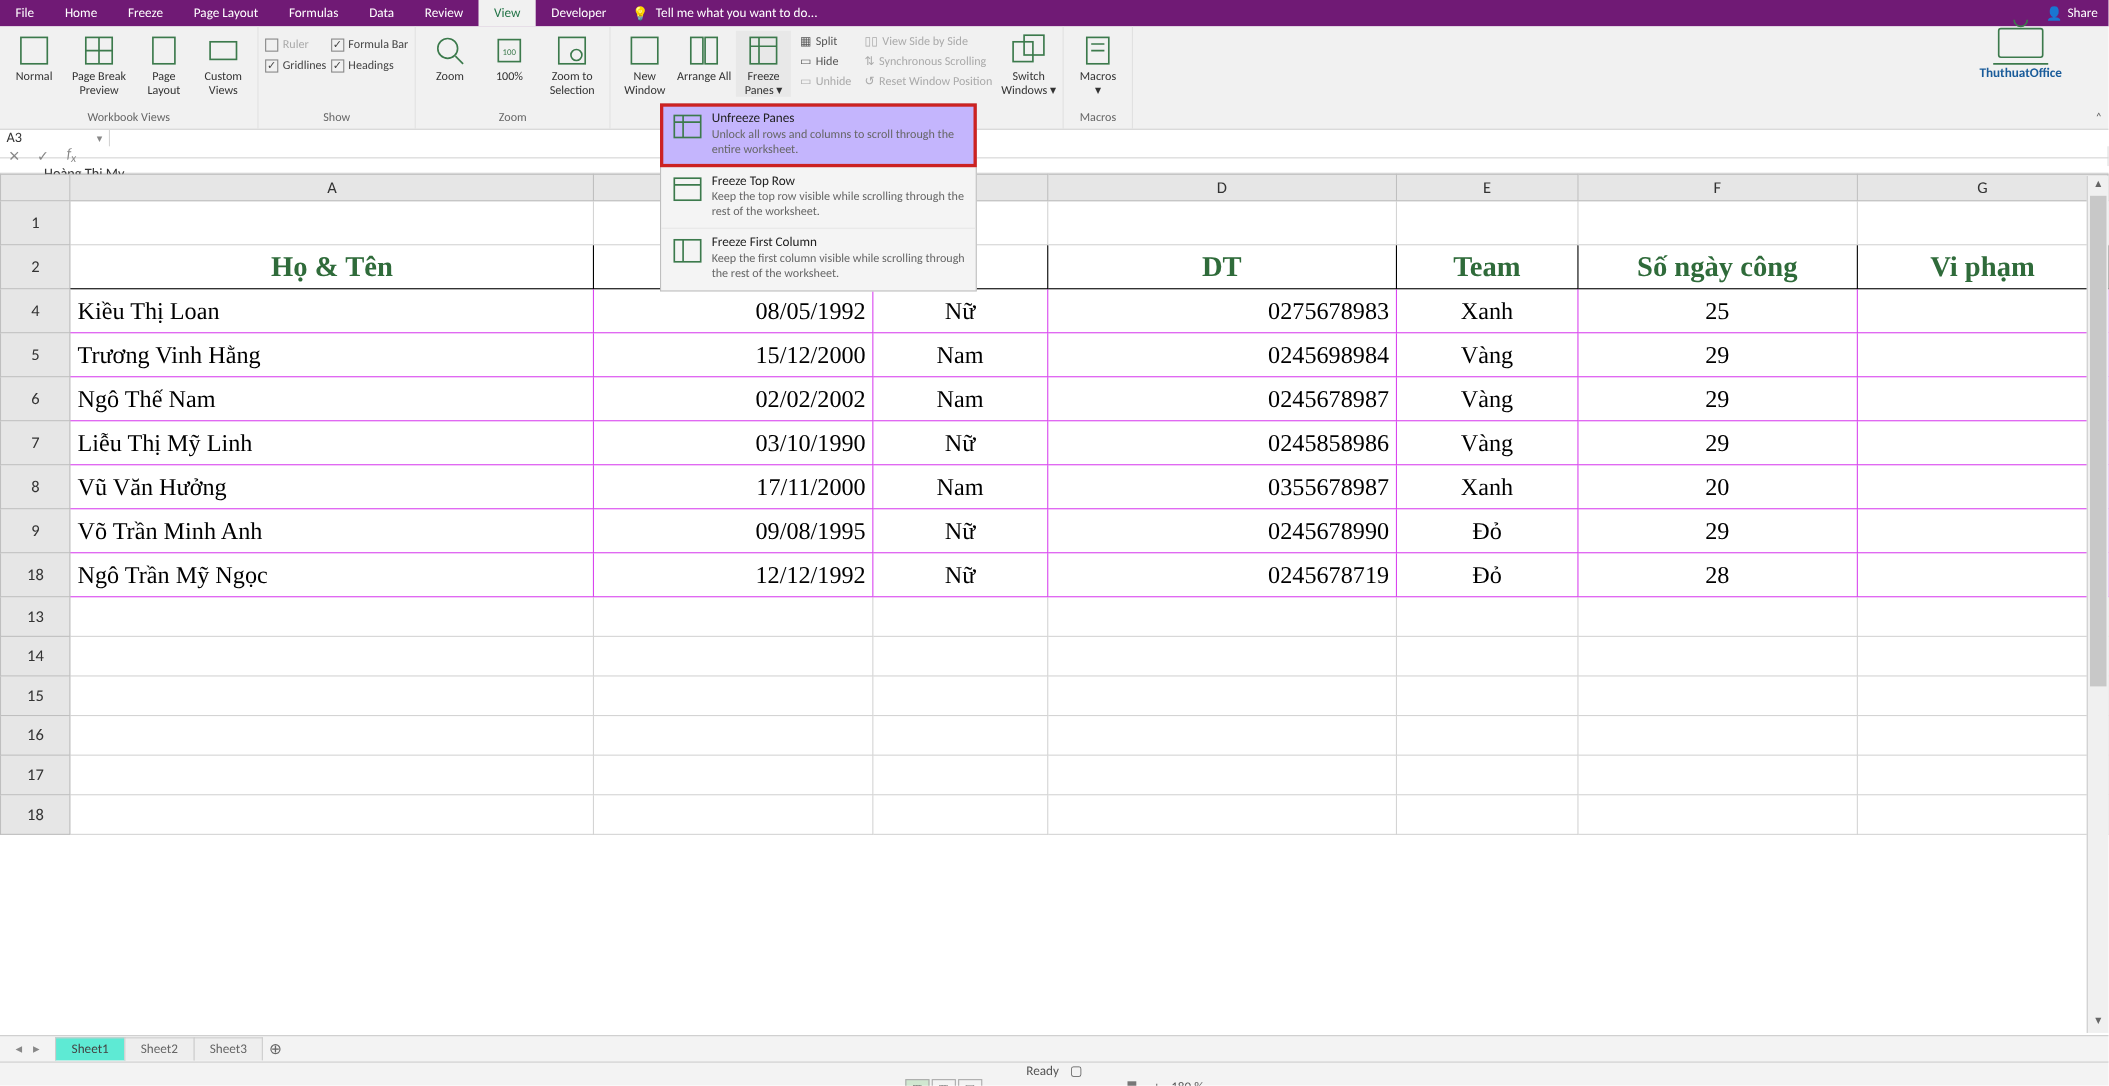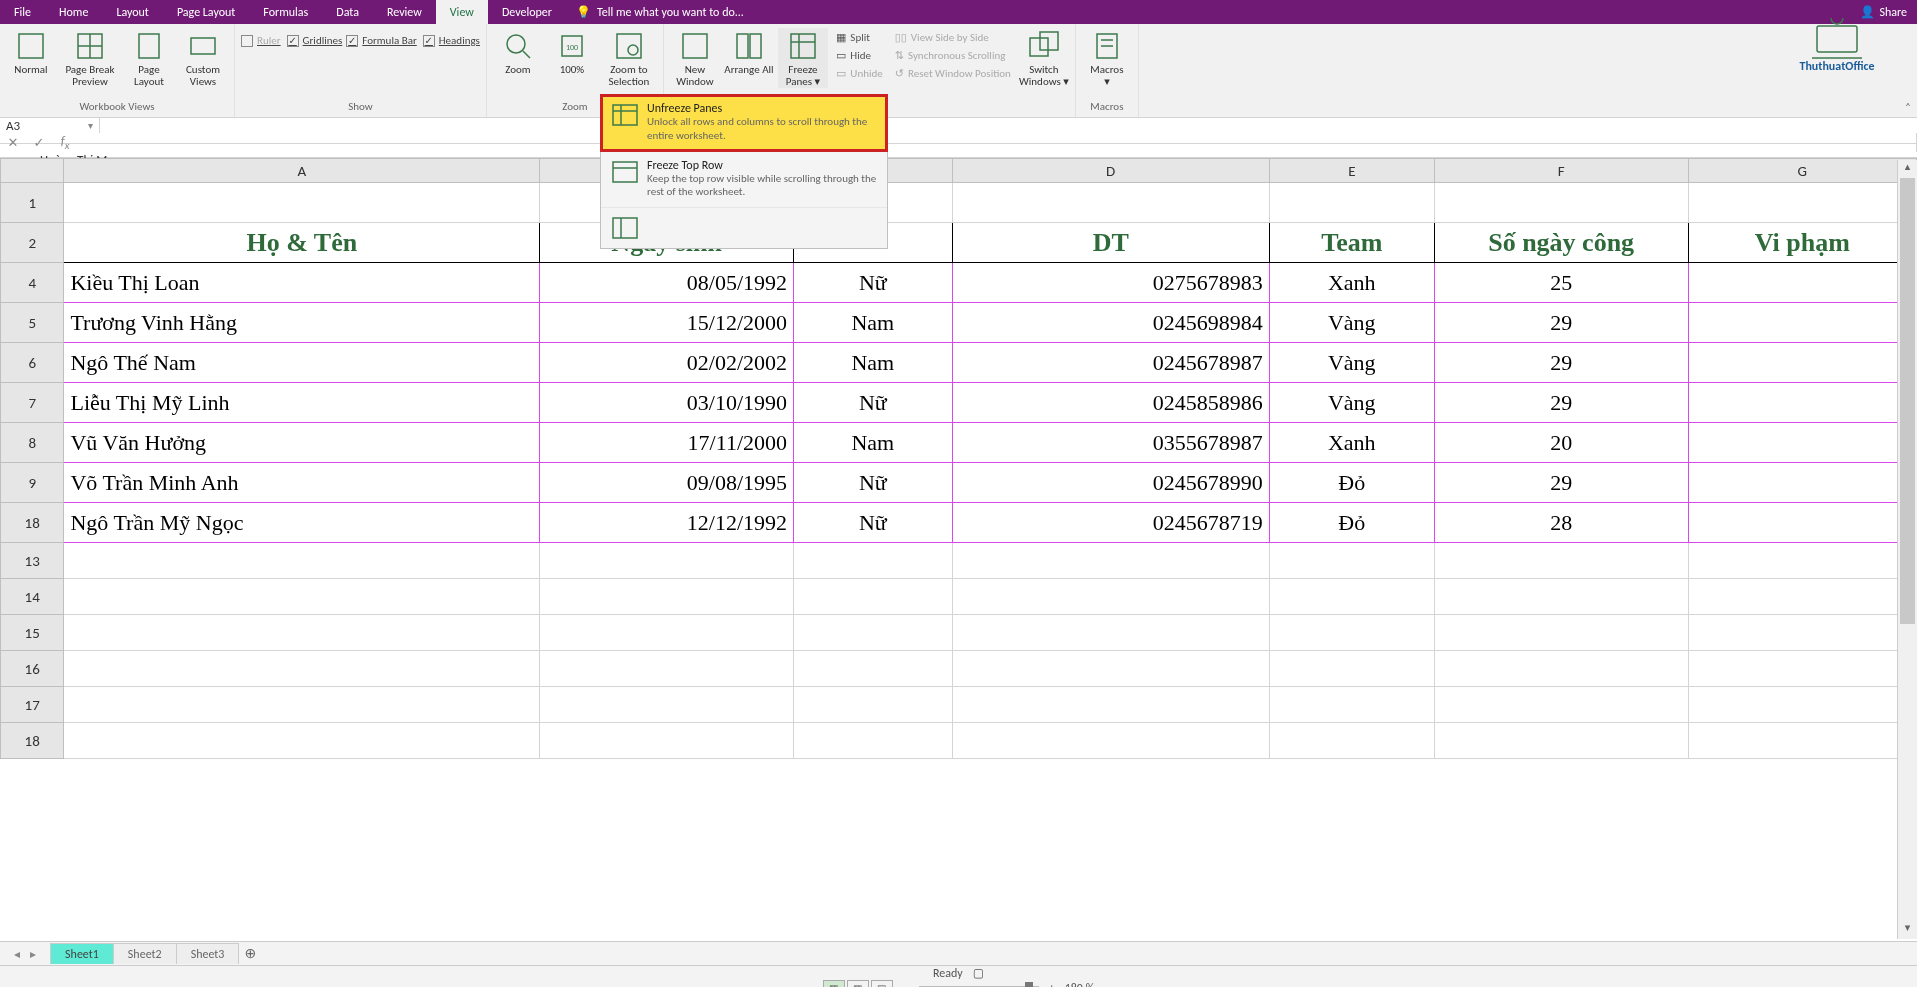--- a/index.html
+++ b/index.html
@@ -13,33 +13,33 @@
   .share { position: absolute; right: 10px; top: 0; height: 24px; display: flex; align-items: center; gap: 4px; color: #fff; font-size: 12px; }
   .logo { position: absolute; right: 0; top: 13px; height: 70px; width: 160px; display:flex; align-items:center; justify-content:center; z-index:20; }
 
   
   .ribbon { background: #f1f1f1; height: 94px; border-bottom: 1px solid #d4d4d4; display: flex; position: relative; }
   .ribbon-group { display: flex; flex-direction: column; border-right: 1px solid #e1e1e1; padding: 2px 6px 0 6px; }
   .ribbon-group-body { display: flex; flex: 1; align-items: flex-start; gap: 4px; padding-top: 2px; }
   .ribbon-group-label { text-align: center; font-size: 11px; color: #666; padding: 2px 0 4px 0; }
   .big-btn { display: flex; flex-direction: column; align-items: center; width: 50px; font-size: 11px; color: #333; text-align: center; line-height: 1.1; cursor: pointer; padding-top: 2px; }
   .big-btn .ico { width: 32px; height: 32px; margin-bottom: 2px; }
-  .chk-stack { display: flex; flex-direction: row; gap: 6px; font-size: 11px; color: #444; padding-top: 6px; text-decoration: underline; }
+  .chk-stack { display: flex; flex-direction: column; gap: 6px; font-size: 11px; color: #444; padding-top: 6px; }
   .chk-row { display: flex; align-items: center; gap: 4px; }
   .chk-box { width: 12px; height: 12px; border: 1px solid #888; display: inline-flex; align-items: center; justify-content: center; font-size: 10px; color: #444; }
   .small-stack { display: flex; flex-direction: column; gap: 3px; font-size: 11px; color: #555; padding-top: 2px; }
   .small-row { display: flex; align-items: center; gap: 4px; padding: 1px 4px; }
   .small-row.disabled { color: #aaa; }
   .collapse-arrow { position:absolute; right:6px; bottom:4px; font-size:11px; color:#666; cursor:pointer; }
 
   
   .freeze-dd { position: absolute; left: 600px; top: 94px; width: 288px; background: #f4f4f4; border: 1px solid #bfbfbf; z-index: 30; }
   .freeze-item { display: flex; gap: 8px; padding: 6px 10px 8px 10px; border-top: 1px solid #e6e6e6; cursor: pointer; }
   .freeze-item:first-child { border-top: none; }
-  .freeze-item.hl { background: #fde047; outline: 3px solid #c22; outline-offset: -2px; }
+  .freeze-item.hl { background: #c4b5fd; outline: 3px solid #c22; outline-offset: -2px; }
   .freeze-item .ficon { width: 28px; height: 24px; flex: none; margin-top: 2px; }
   .freeze-item .ftitle { font-size: 12px; color: #222; }
   .freeze-item .fdesc { font-size: 11px; color: #666; line-height: 1.25; }
 
   
   .fx-row { height: 26px; border-bottom: 1px solid #d4d4d4; display: flex; align-items: stretch; font-size: 13px; color: #333; flex-direction: column; }
   .name-box { width: 100px; border-right: 1px solid #d4d4d4; display: flex; align-items: center; padding: 0 6px; justify-content: space-between; }
   .name-box .dd { color: #888; font-size: 10px; }
   .fx-btns { display: flex; align-items: center; border-right: 1px solid #d4d4d4; }
   .fx-btn { width: 26px; text-align: center; color: #888; cursor: pointer; font-size: 13px; }
@@ -92,21 +92,21 @@
 
   
   .svg-ico { stroke: #3c7a4c; fill: none; stroke-width: 1.5; }
 </style>
 </head>
 <body>
 
 <div class="tabs-bar">
   <div class="tab">File</div>
   <div class="tab">Home</div>
-  <div class="tab">Layout</div>
+  <div class="tab">Freeze</div>
   <div class="tab">Page Layout</div>
   <div class="tab">Formulas</div>
   <div class="tab">Data</div>
   <div class="tab">Review</div>
   <div class="tab active">View</div>
   <div class="tab">Developer</div>
   <div class="tell-me">
     <span>💡</span>
     <span>Tell me what you want to do...</span>
   </div>
@@ -309,20 +309,24 @@
     <div>
       <div class="ftitle">Freeze Top Row</div>
       <div class="fdesc">Keep the top row visible while scrolling through the rest of the worksheet.</div>
     </div>
   </div>
   <div class="freeze-item">
     <svg class="ficon">
         <rect x="2" y="2" width="24" height="20" class="svg-ico"></rect>
         <path d="M10 2v20" class="svg-ico"></path>
       </svg>
+    <div>
+      <div class="ftitle">Freeze First Column</div>
+      <div class="fdesc">Keep the first column visible while scrolling through the rest of the worksheet.</div>
+    </div>
   </div>
 </div>
 
 <div class="fx-row">
   <div class="name-box">
     <span>A3</span>
     <span class="dd">▾</span>
   </div>
   <div class="fx-btns">
     <div class="fx-btn">✕</div>

